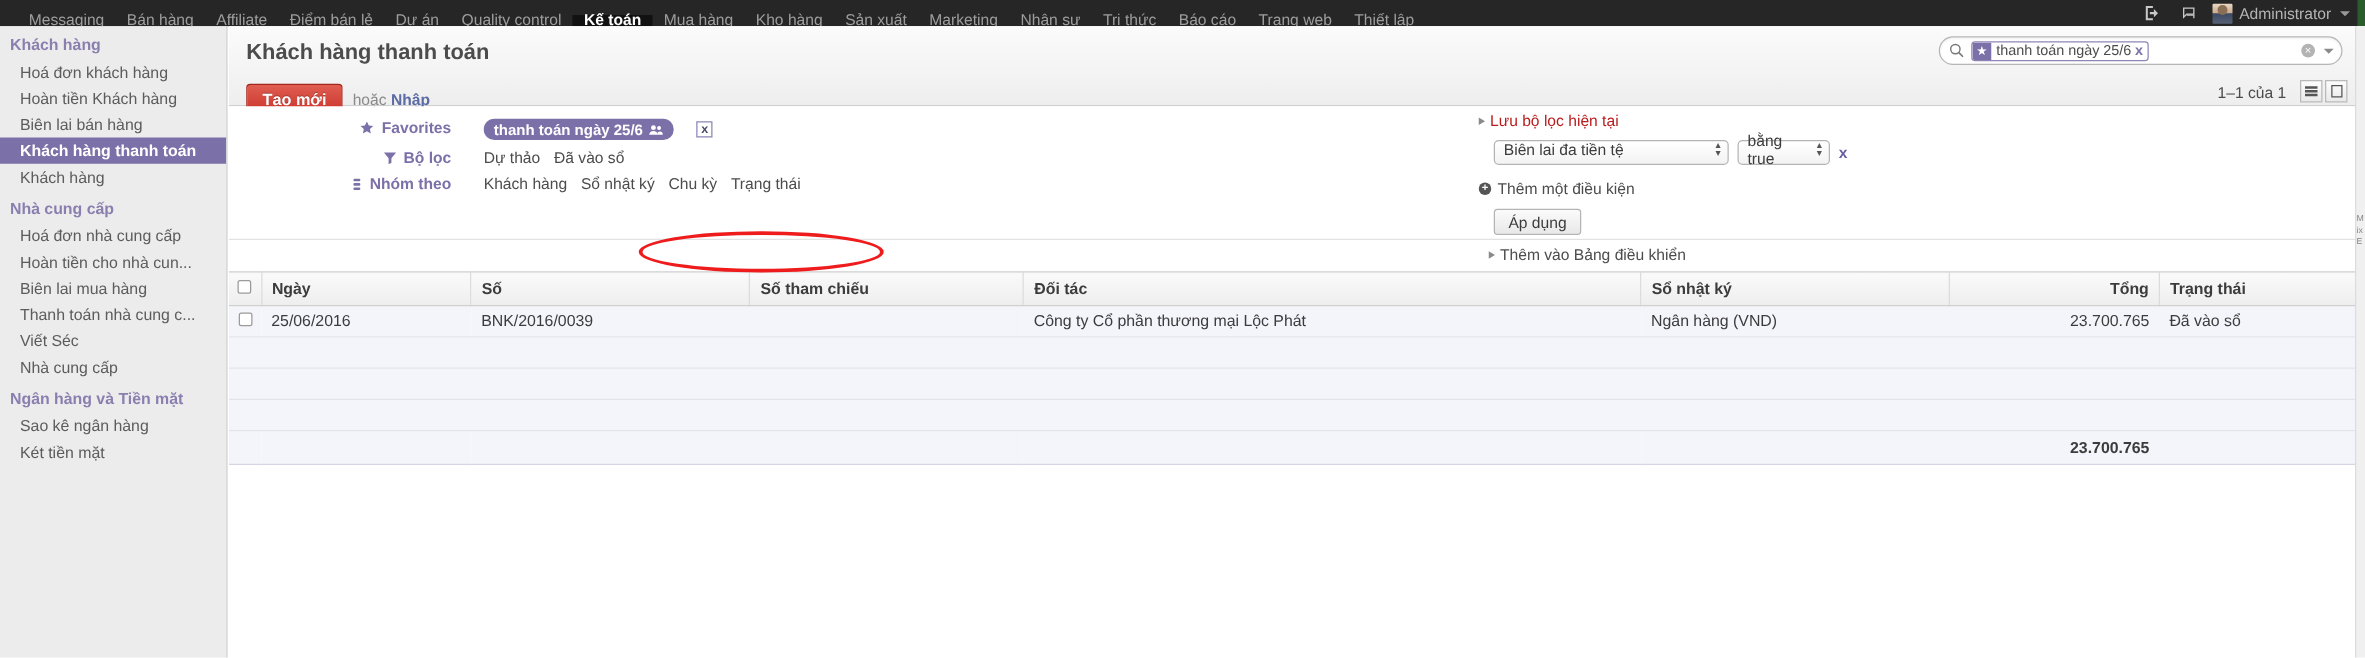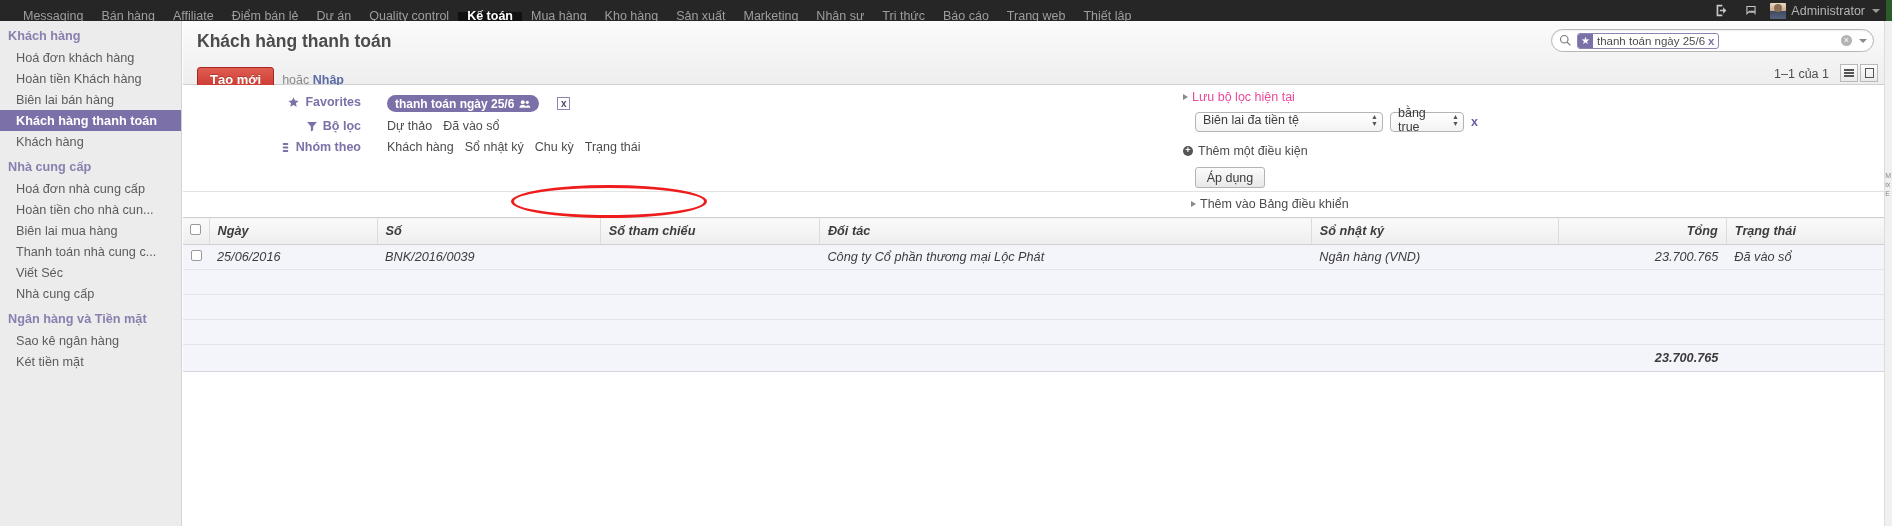--- a/index.html
+++ b/index.html
@@ -277,21 +277,21 @@
     border-radius: 50%;
     pointer-events: none;
     z-index: 20;
   }
 
   #adv-right {
     position: absolute; left: 1000px; top: 5px;
     font-size: 12.5px;
   }
   .toglink {
-    color: #ec4899; cursor: pointer;
+    color: #b91c1c; cursor: pointer;
     display: flex; align-items: center; gap: 4px;
     margin-bottom: 2px;
   }
   .tri-r { width:0;height:0;border-top:3.5px solid transparent;border-bottom:3.5px solid transparent;border-left:5px solid #8a8a8a; }
   .tri-d { width:0;height:0;border-left:4px solid transparent;border-right:4px solid transparent;border-top:5px solid #8a8a8a; }
   #cond-row {
     display: flex; align-items: center; gap: 7px;
     margin: 8px 0 0 12px;
   }
   .fakesel {
@@ -333,21 +333,21 @@
     display: flex; align-items: center; justify-content: center;
     cursor: pointer;
   }
   #adddash {
     margin: 9px 0 0 8px;
     display: flex; align-items: center; gap: 4px;
     color: #4c4c4c; cursor: pointer;
   }
 
   
-  #table-wrap { position: absolute; left: 0; top: 196px; width: 1709px; font-style: italic; }
+  #table-wrap { position: absolute; left: 0; top: 196px; width: 1709px; }
   table { border-collapse: collapse; width: 100%; font-size: 12.7px; }
   thead th {
     background: linear-gradient(#fafafa,#eeeeee);
     border-top: 1px solid #cfcfcf;
     border-bottom: 1px solid #cfcfcf;
     border-right: 1px solid #dcdcdc;
     text-align: left;
     font-weight: bold;
     color: #3c3c3c;
     padding: 6px 8px;

